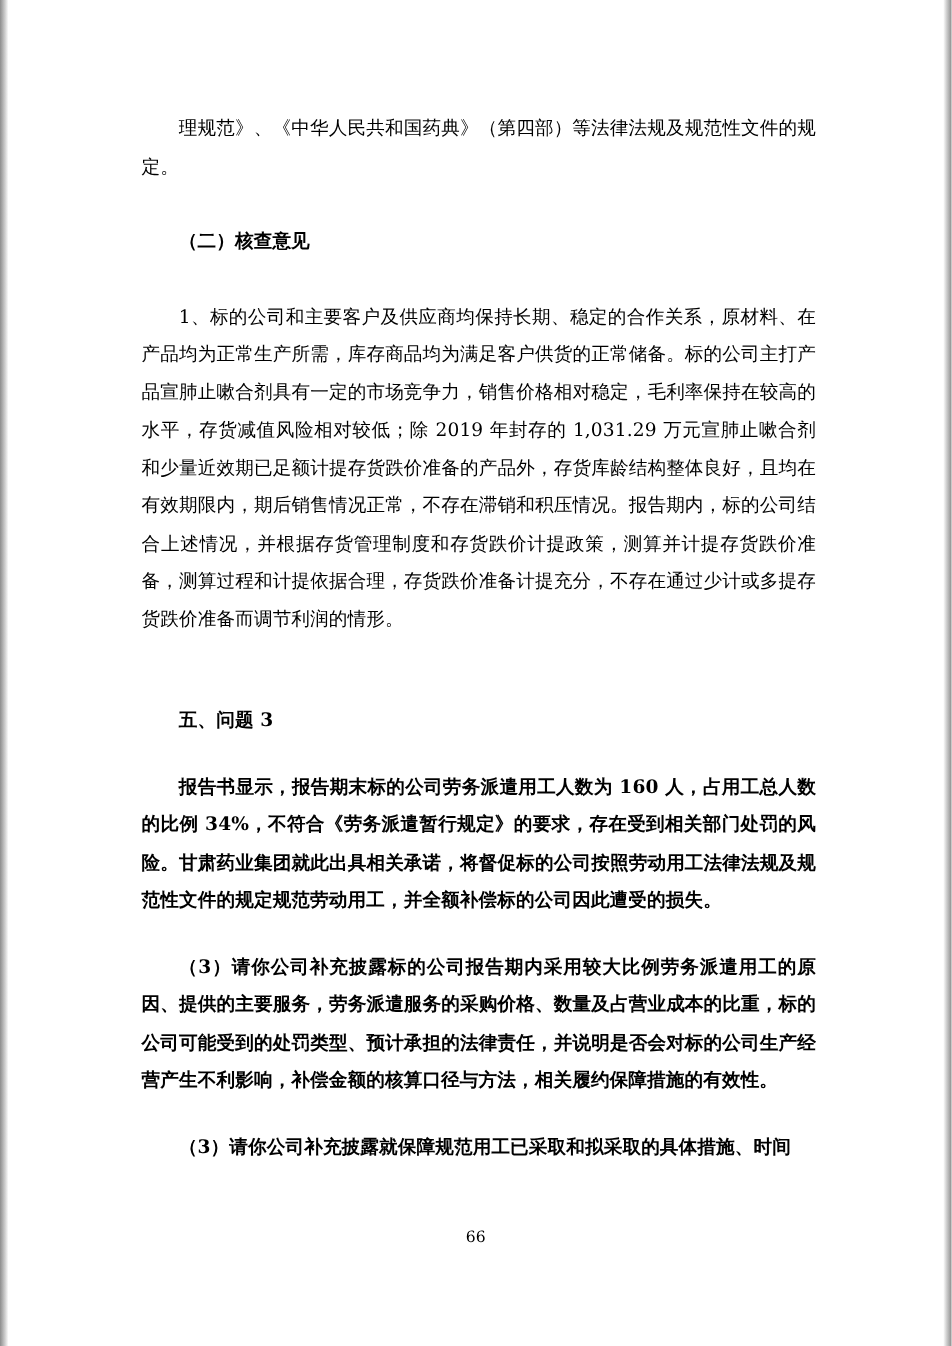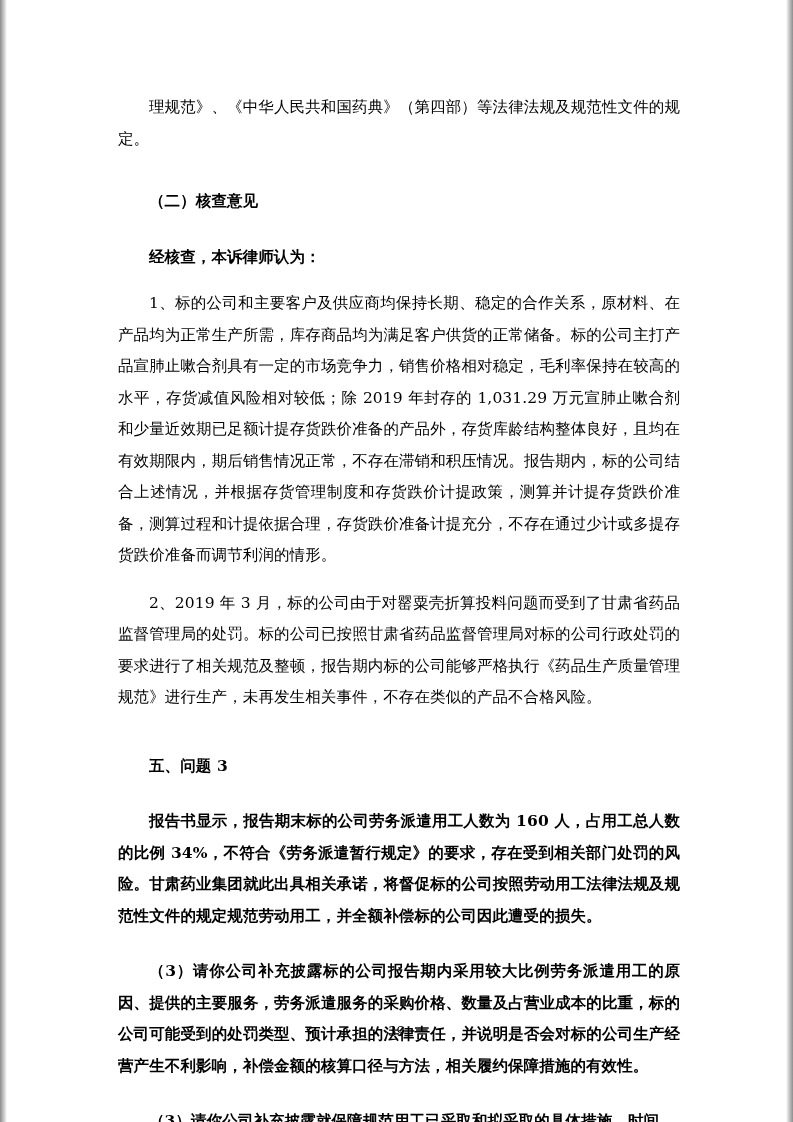--- a/index.html
+++ b/index.html
@@ -78,42 +78,40 @@
   <div class="content">
 
     <p class="indent2">理规范》、《中华人民共和国药典》（第四部）等法律法规及规范性文件的规定。</p>
 
     <div class="gap-md"></div>
 
     <p class="heading">（二）核查意见</p>
 
     <div class="gap-sm"></div>
 
-    <p class="heading">经核查，本诉律师认为：</p>
 
     <div class="gap-sm"></div>
 
     <p class="indent2">1、标的公司和主要客户及供应商均保持长期、稳定的合作关系，原材料、在产品均为正常生产所需，库存商品均为满足客户供货的正常储备。标的公司主打产品宣肺止嗽合剂具有一定的市场竞争力，销售价格相对稳定，毛利率保持在较高的水平，存货减值风险相对较低；除 2019 年封存的 1,031.29 万元宣肺止嗽合剂和少量近效期已足额计提存货跌价准备的产品外，存货库龄结构整体良好，且均在有效期限内，期后销售情况正常，不存在滞销和积压情况。报告期内，标的公司结合上述情况，并根据存货管理制度和存货跌价计提政策，测算并计提存货跌价准备，测算过程和计提依据合理，存货跌价准备计提充分，不存在通过少计或多提存货跌价准备而调节利润的情形。</p>
 
     <div class="gap-sm"></div>
 
-    <p class="indent2">2、2019 年 3 月，标的公司由于对罂粟壳折算投料问题而受到了甘肃省药品监督管理局的处罚。标的公司已按照甘肃省药品监督管理局对标的公司行政处罚的要求进行了相关规范及整顿，报告期内标的公司能够严格执行《药品生产质量管理规范》进行生产，未再发生相关事件，不存在类似的产品不合格风险。</p>
 
     <div class="gap-lg"></div>
 
     <p class="heading">五、问题 3</p>
 
     <div class="gap-sm"></div>
 
     <p class="heading">报告书显示，报告期末标的公司劳务派遣用工人数为 160 人，占用工总人数的比例 34%，不符合《劳务派遣暂行规定》的要求，存在受到相关部门处罚的风险。甘肃药业集团就此出具相关承诺，将督促标的公司按照劳动用工法律法规及规范性文件的规定规范劳动用工，并全额补偿标的公司因此遭受的损失。</p>
 
     <div class="gap-sm"></div>
 
     <p class="heading">（3）请你公司补充披露标的公司报告期内采用较大比例劳务派遣用工的原因、提供的主要服务，劳务派遣服务的采购价格、数量及占营业成本的比重，标的公司可能受到的处罚类型、预计承担的法律责任，并说明是否会对标的公司生产经营产生不利影响，补偿金额的核算口径与方法，相关履约保障措施的有效性。</p>
 
     <div class="gap-sm"></div>
 
     <p class="heading">（3）请你公司补充披露就保障规范用工已采取和拟采取的具体措施、时间</p>
 
   </div>
 
-  <div class="pagenum">39</div>
+  <div class="pagenum">66</div>
 </div>
 
 </body></html>

